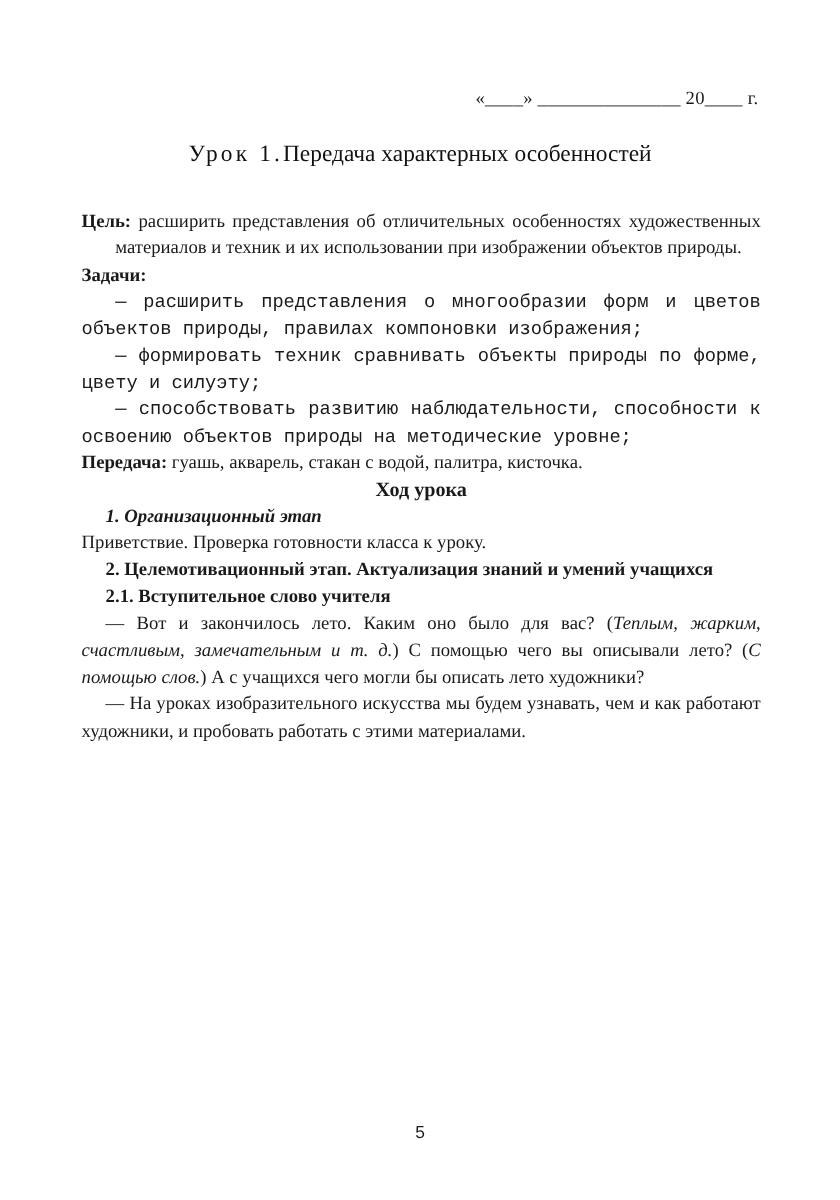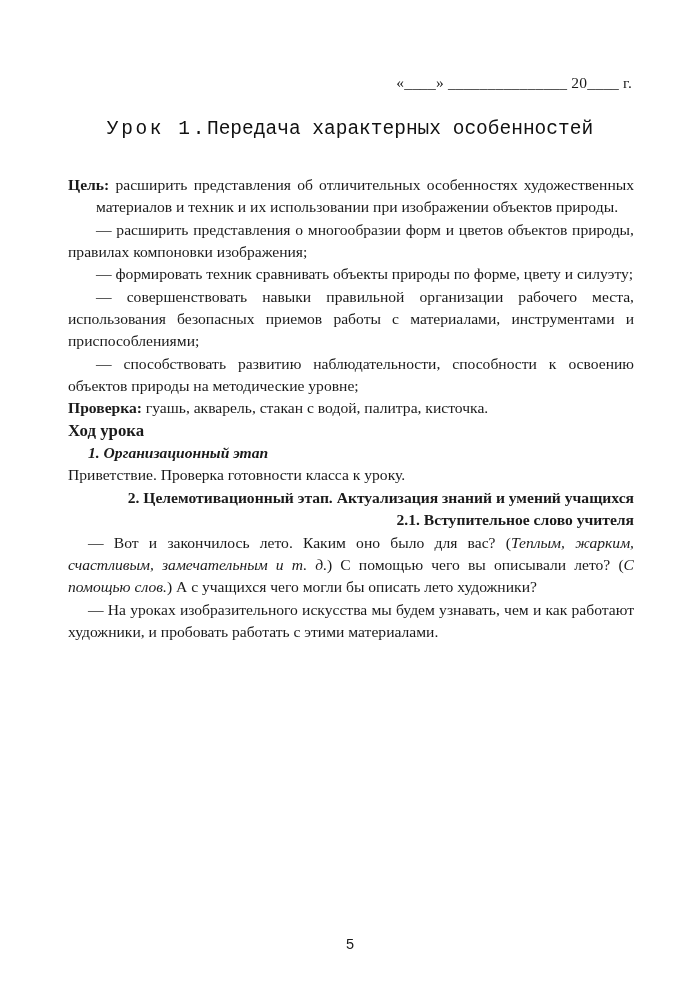--- a/index.html
+++ b/index.html
@@ -40,21 +40,21 @@
     color: #1a1a1a;
   }
 
   
   .lesson-title {
     position: absolute;
     left: 68px;
     top: 100px;
     width: 564px;
     text-align: center;
-    font-family: Liberation Mono, monospace;
+    font-family: Liberation Serif, serif;
     font-size: 19.5px;
     line-height: 26px;
     color: #111111;
     font-weight: 400;
   }
   .lesson-title .lesson-no {
     letter-spacing: 2.6px;
   }
 
   
@@ -76,41 +76,42 @@
 
   
   .p-hang {
     padding-left: 28px;
     text-indent: -28px;
   }
 
   
   .p-dash {
     text-indent: 28px;
+    font-family: Liberation Mono, monospace;
   }
 
   
   .p-ind {
     text-indent: 20px;
   }
 
   .p-flat {
     text-indent: 0;
   }
 
   b, .b {
     font-weight: bold;
   }
   i, .i {
     font-style: italic;
   }
 
   
   .section-heading {
-    text-align: left;
+    text-align: center;
     font-weight: bold;
     font-size: 16.8px;
     margin-top: 11px;
     margin-bottom: 4px;
   }
 
   .sub-heading {
     font-weight: bold;
     text-indent: 20px;
     text-align: left;
@@ -119,21 +120,21 @@
 
   .sub-heading-wrap {
     font-weight: bold;
     text-indent: 20px;
     text-align: justify;
   }
 
   .sub-sub-heading {
     font-weight: bold;
     text-indent: 20px;
-    text-align: right;
+    text-align: left;
     margin-top: 8px;
   }
 
   
   .page-number {
     position: absolute;
     left: 0;
     top: 920px;
     width: 700px;
     text-align: center;
@@ -150,27 +151,27 @@
   <div class="date-line">«____» _______________ 20____ г.</div>
 
   <div class="lesson-title">
     <span class="lesson-no">Урок 1.</span><span>Передача характерных особенностей</span><br>
   </div>
 
   <div class="content">
 
     <p class="p-hang"><b>Цель:</b><span> расширить представления об отличительных особенностях худо­жественных материалов и техник и их использовании при изо­бражении объектов природы.</span></p>
 
+    <p class="p-flat"><b>Задачи:</b></p>
 
     <p class="p-dash">— расширить представления о многообразии форм и цветов объ­ектов природы, правилах компоновки изображения;</p>
     <p class="p-dash">— формировать техник сравнивать объекты природы по форме, цвету и силуэту;</p>
-    <p class="p-dash">— совершенствовать навыки правильной организации рабочего места, использования безопасных приемов работы с материалами, инструментами и приспособлениями;</p>
     <p class="p-dash">— способствовать развитию наблюдательности, способности к освоению объектов природы на методические уровне;</p>
 
-    <p class="p-hang"><b>Проверка:</b><span> гуашь, акварель, стакан с водой, палитра, кисточка.</span></p>
+    <p class="p-hang"><b>Передача:</b><span> гуашь, акварель, стакан с водой, палитра, кисточка.</span></p>
 
 
     <p class="section-heading">Ход урока</p>
 
     <p class="sub-heading">1. Организационный этап</p>
 
     <p class="p-flat">Приветствие. Проверка готовности класса к уроку.</p>
 
     <p class="sub-sub-heading sub-heading-wrap">2. Целемотивационный этап. Актуализация знаний и умений уча­щихся</p>
 

